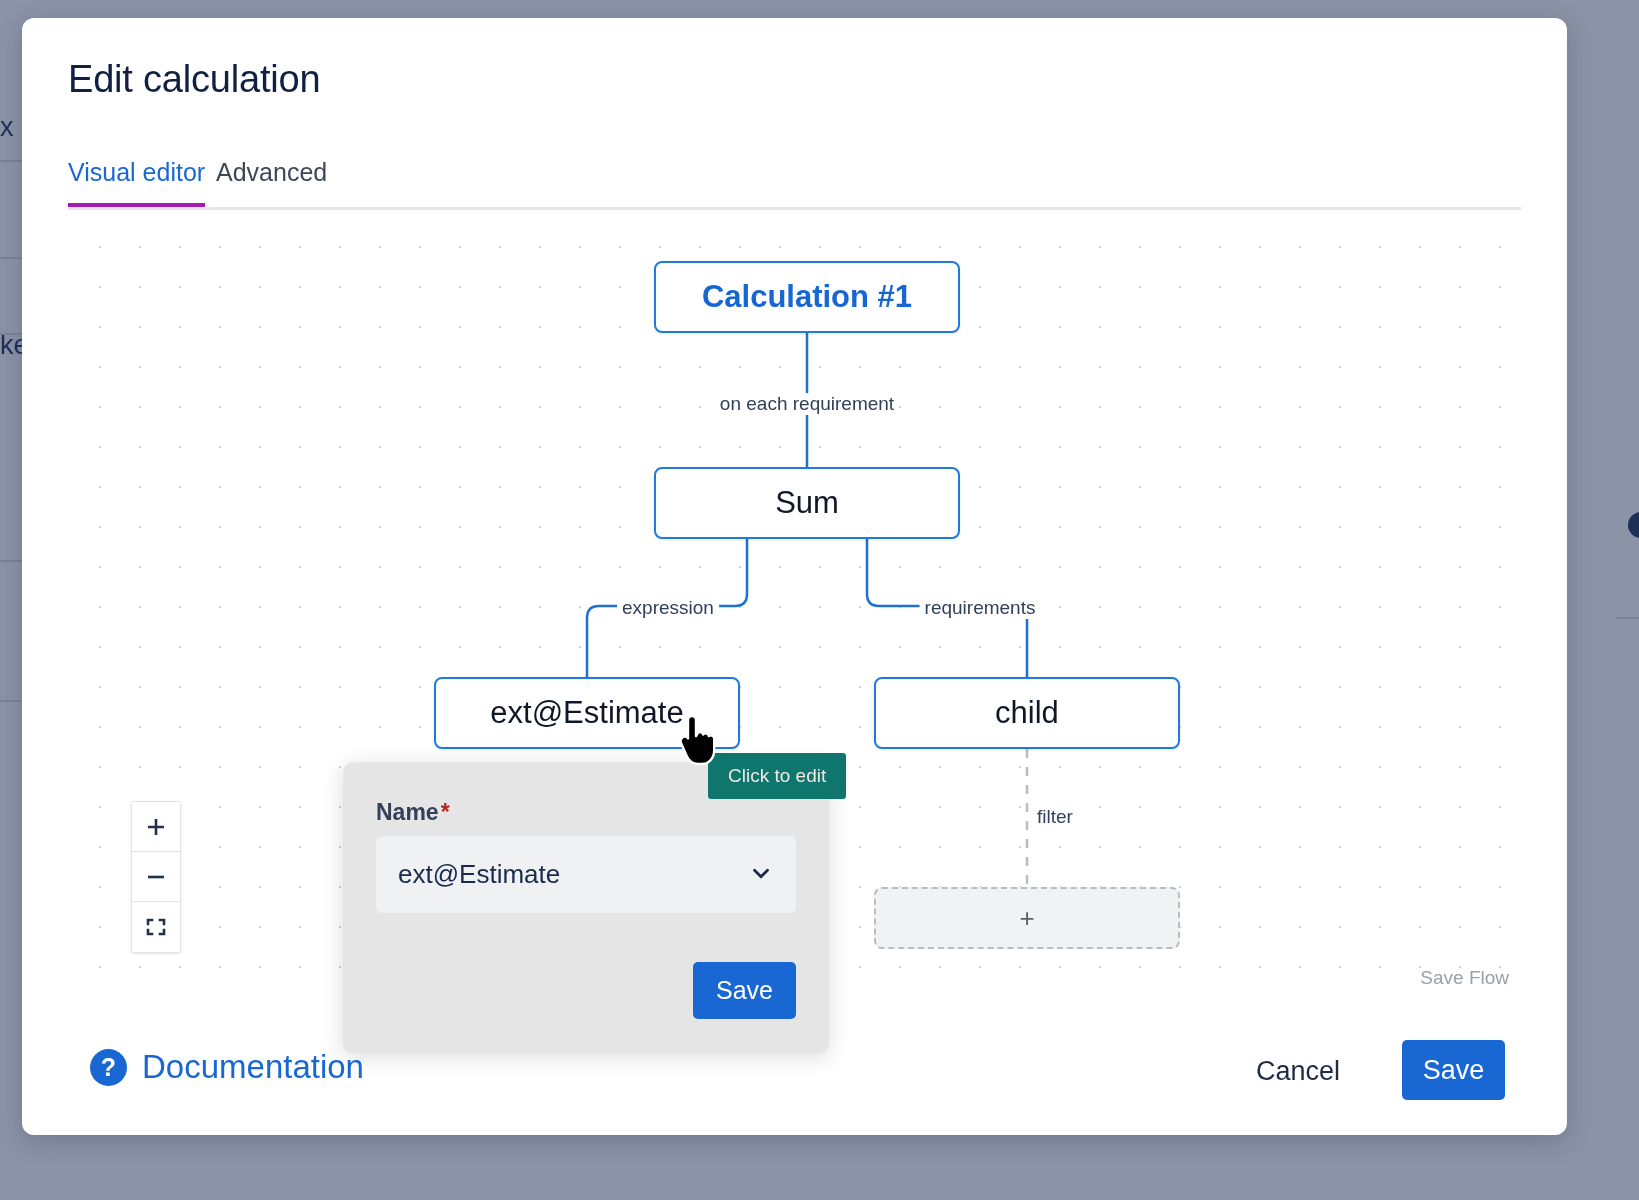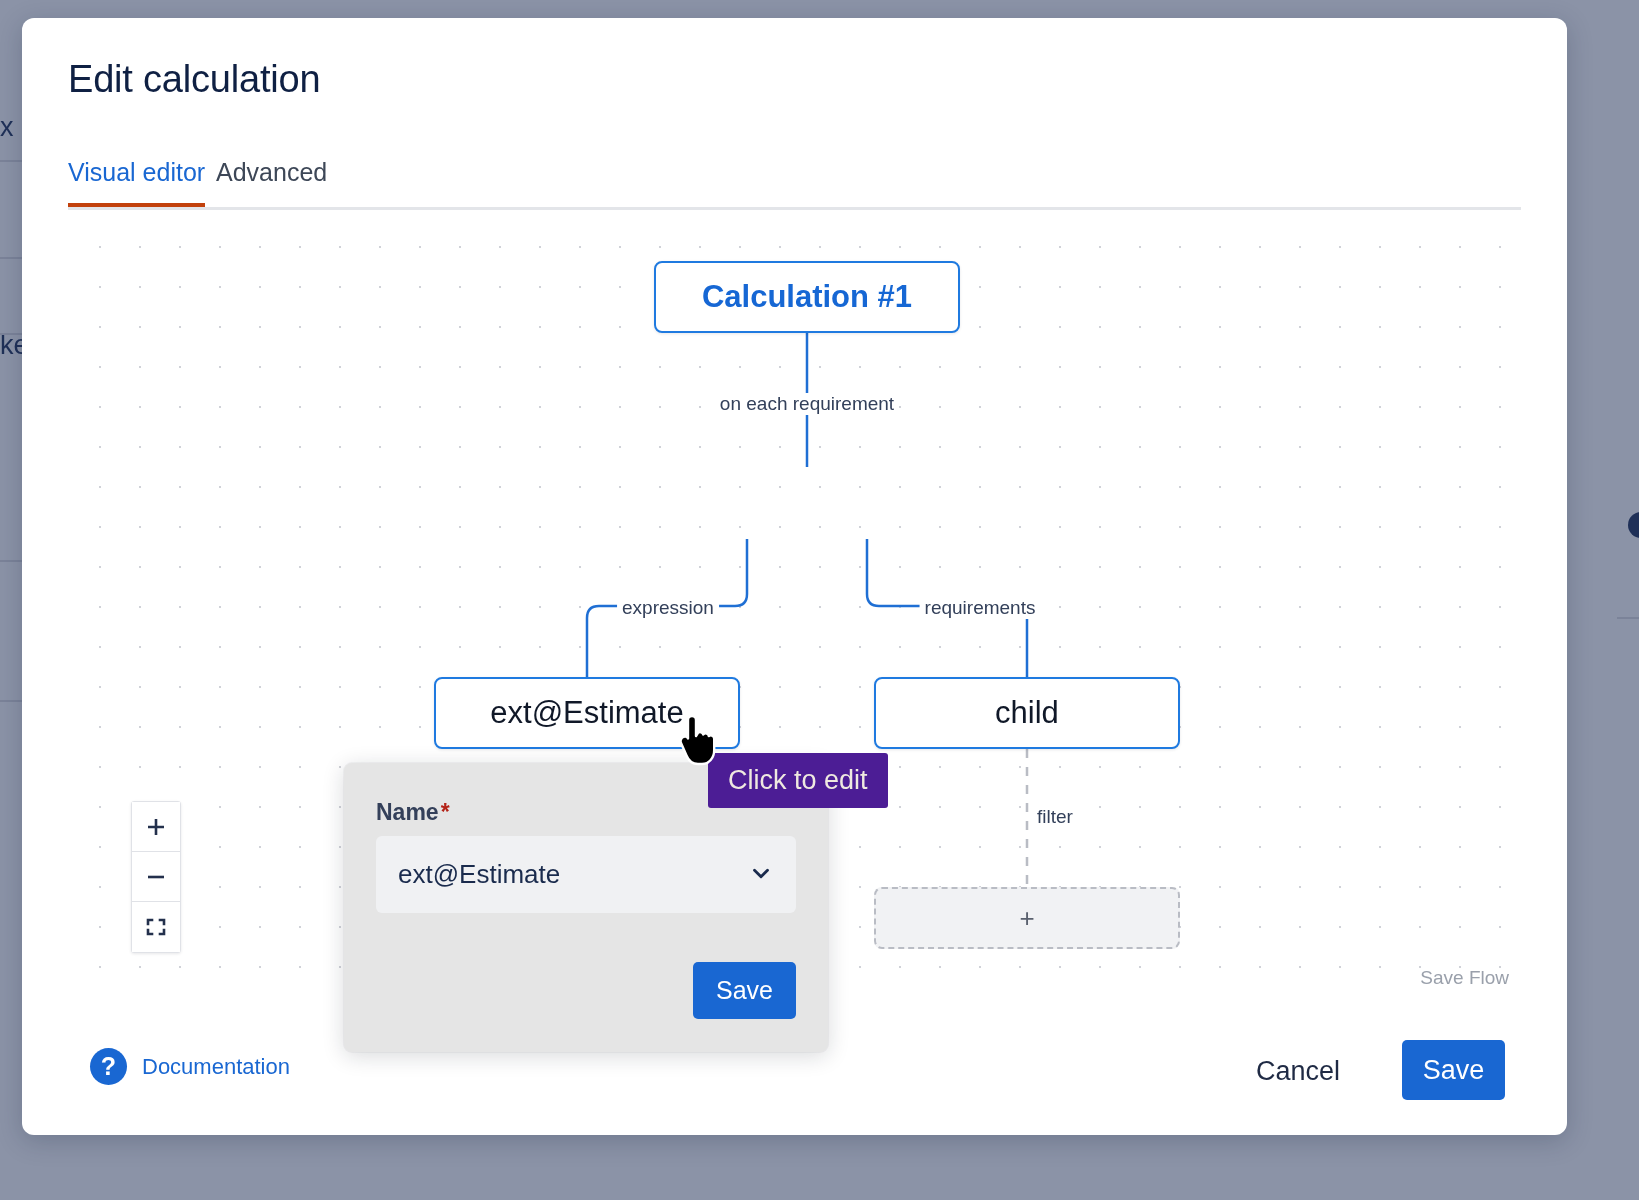--- a/index.html
+++ b/index.html
@@ -72,21 +72,21 @@
     font-size: 25px;
     padding-bottom: 16px;
     cursor: pointer;
     background: none;
     border: none;
     font-family: "Liberation Sans", sans-serif;
   }
   .tab.active {
     left: 0;
     color: #1967d2;
-    border-bottom: 4px solid #c2410c;
+    border-bottom: 4px solid #a21caf;
   }
   .tab.inactive {
     left: 148px;
     color: #3d4757;
   }
 
   
   #canvas {
     position: absolute;
     left: 46px;
@@ -234,23 +234,23 @@
     font-size: 25px;
     cursor: pointer;
     font-family: "Liberation Sans", sans-serif;
   }
 
   
   #tooltip {
     position: absolute;
     left: 686px;
     top: 735px;
-    background: #4c1d95;
+    background: #0f766e;
     color: #efe9e0;
-    font-size: 27px;
+    font-size: 19px;
     padding: 12px 20px;
     border-radius: 3px;
     z-index: 30;
     white-space: nowrap;
   }
   #cursor {
     position: absolute;
     left: 654px;
     top: 698px;
     z-index: 40;
@@ -274,21 +274,21 @@
     border-radius: 50%;
     background: #1967d2;
     color: #ffffff;
     font-size: 25px;
     font-weight: 700;
     display: flex;
     align-items: center;
     justify-content: center;
   }
   #doc-label {
-    font-size: 22px;
+    font-size: 33px;
     color: #1967d2;
   }
   #cancel-button {
     position: absolute;
     right: 215px;
     top: 1028px;
     font-size: 27px;
     color: #1f2a44;
     background: none;
     border: none;
@@ -342,20 +342,21 @@
       <path d="M 739 120 L 739 254" stroke="#1f6fd4" stroke-width="2.5" fill="none"></path>
 
       <path d="M 679 326 L 679 381 Q 679 393 667 393 L 531 393 Q 519 393 519 405 L 519 464" stroke="#1f6fd4" stroke-width="2.5" fill="none"></path>
 
       <path d="M 799 326 L 799 381 Q 799 393 811 393 L 947 393 Q 959 393 959 405 L 959 464" stroke="#1f6fd4" stroke-width="2.5" fill="none"></path>
 
       <path d="M 959 536 L 959 674" stroke="#b9bcc4" stroke-width="2.5" fill="none" stroke-dasharray="9 9"></path>
     </svg>
 
     <div class="node root" style="left:586px; top:48px; width:306px; height:72px;">Calculation #1</div>
+    <div class="node" style="left:586px; top:254px; width:306px; height:72px;">Sum</div>
     <div class="node" style="left:366px; top:464px; width:306px; height:72px;">ext@Estimate</div>
     <div class="node" style="left:806px; top:464px; width:306px; height:72px;">child</div>
     <div class="node placeholder" style="left:806px; top:674px; width:306px; height:62px;">+</div>
 
     <div class="edge-label" style="left:739px; top:180px;">on each requirement</div>
     <div class="edge-label" style="left:600px; top:384px;">expression</div>
     <div class="edge-label" style="left:872px; top:384px;margin-left:40px;">requirements</div>
     <div class="edge-label" style="left:987px; top:593px;">filter</div>
 
     <div id="zoom-controls">

